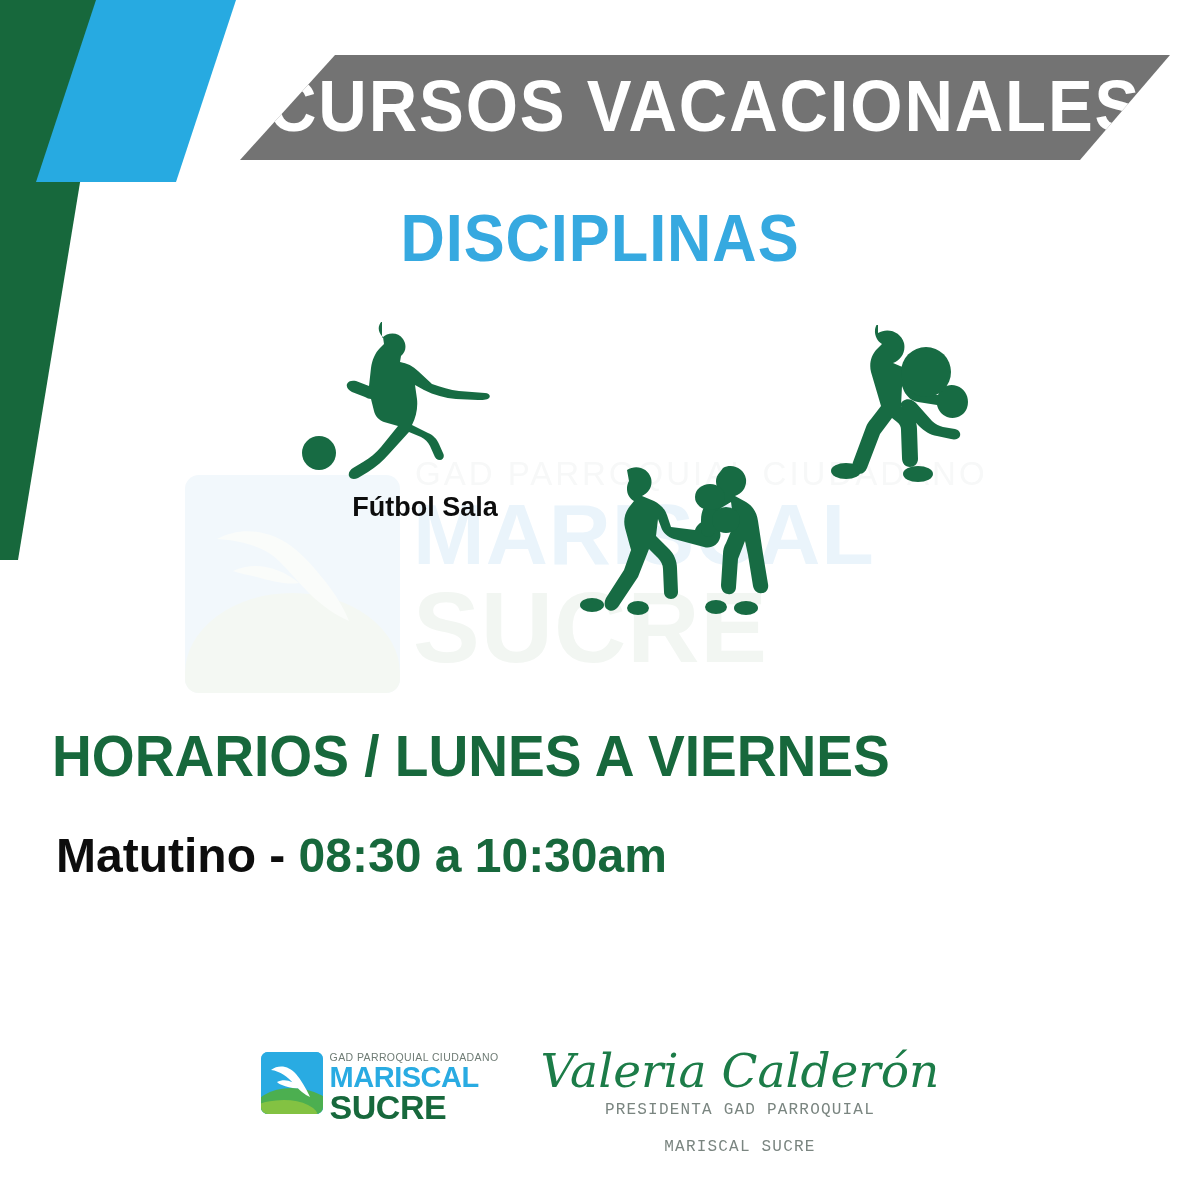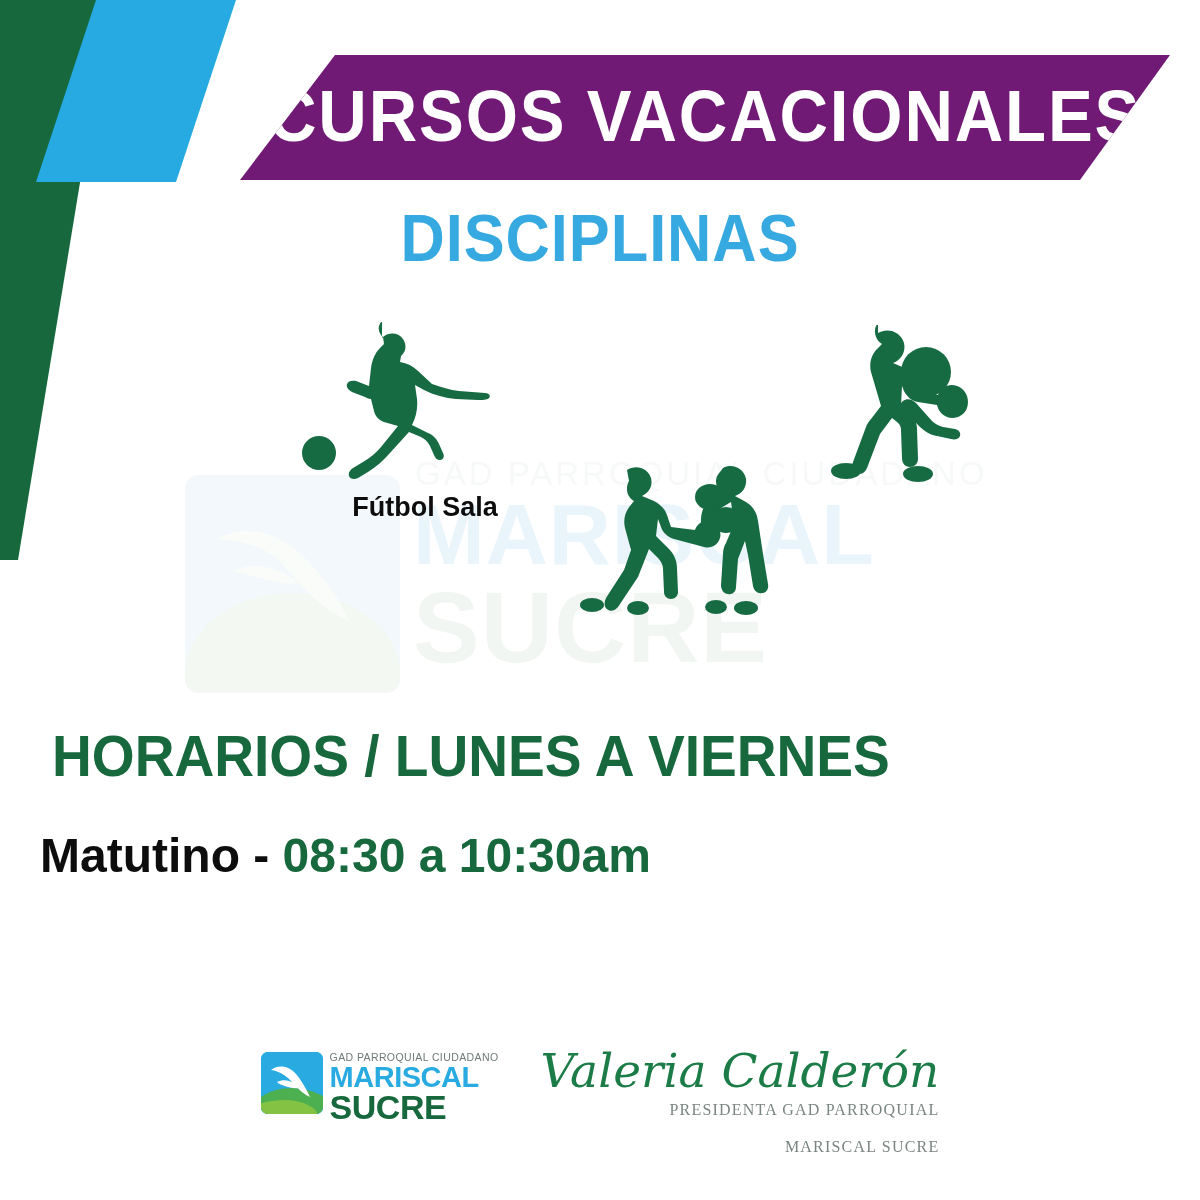--- a/index.html
+++ b/index.html
@@ -30,22 +30,22 @@
   .deco-blue-par {
     position:absolute;
     left:36px; top:0;
     width:200px; height:182px;
     background:#27AAE1;
     clip-path: polygon(60px 0, 200px 0, 140px 100%, 0 100%);
   }
   .deco-gray-banner {
     position:absolute;
     left:240px; top:55px;
-    width:930px; height:125px;
-    background:#701a75;
+    width:930px; height:105px;
+    background:#737373;
     clip-path: polygon(95px 0, 930px 0, 840px 100%, 0 100%);
     display:flex; align-items:center; justify-content:center;
   }
 
   
   .title-main {
     font-family: "Liberation Sans Narrow", "Liberation Sans", sans-serif;
     font-weight:bold;
     font-size:73px;
     letter-spacing:2px;
@@ -155,21 +155,21 @@
     font-size:58px;
     letter-spacing:0px;
     color:#17683C;
     transform:scaleX(0.95);
     transform-origin:left center;
     white-space:nowrap;
     line-height:1;
   }
   .sched-row {
     position:absolute;
-    left:40px;
+    left:56px;
     font-family:"Liberation Sans", sans-serif;
     font-weight:bold;
     font-size:48px;
     color:#0d0d0d;
     white-space:nowrap;
     line-height:1;
   }
   .sched-row .time { color:#17683C; }
   #sched-morning   { top:832px; }
   #sched-afternoon { top:908px; }
@@ -226,31 +226,31 @@
     line-height:0.95;
   }
   .logo-sucre {
     font-family:"Liberation Sans", sans-serif;
     font-weight:bold;
     font-size:34px;
     letter-spacing:-0.5px;
     color:#17683C;
     line-height:0.95;
   }
-  .signature { display:flex; flex-direction:column; align-items:flex-end; margin-top:6px; }
+  .signature { display:flex; flex-direction:column; align-items:center; margin-top:6px; }
   .sig-name {
     font-family:"DejaVu Serif", serif;
     font-style:italic;
     font-size:47px;
     color:#1C7C48;
     line-height:1.05;
     white-space:nowrap;
   }
   .sig-role1, .sig-role2 {
-    font-family:Liberation Serif, serif;
+    font-family:Liberation Mono, monospace;
     font-size:16px;
     letter-spacing:1.2px;
     color:#7A8580;
     white-space:nowrap;
   }
   .sig-role1 { margin-top:6px; }
   .sig-role2 { margin-top:19px; }
 </style>
 </head>
 <body>

